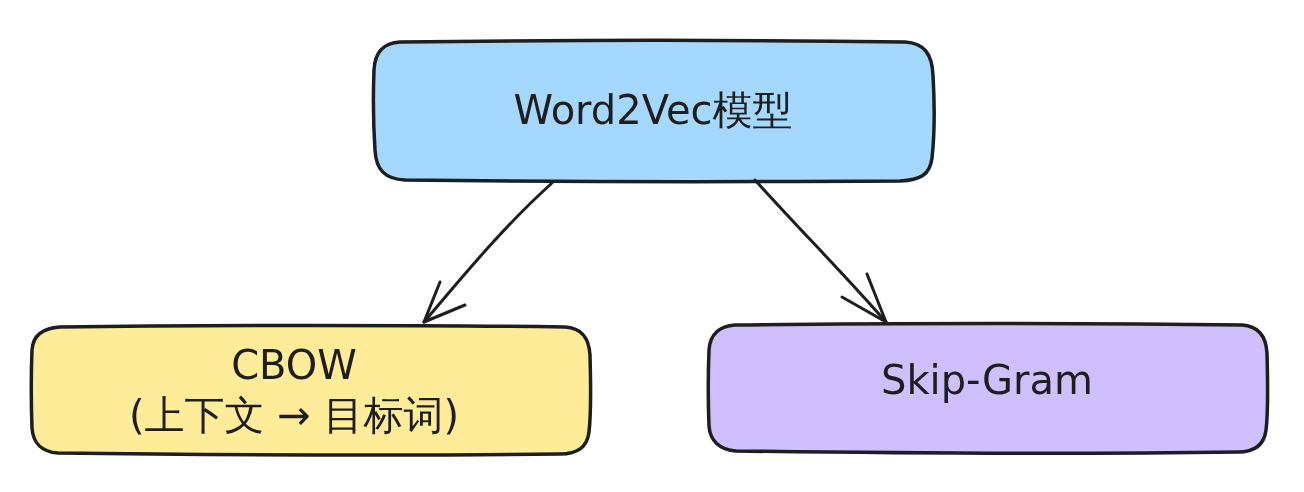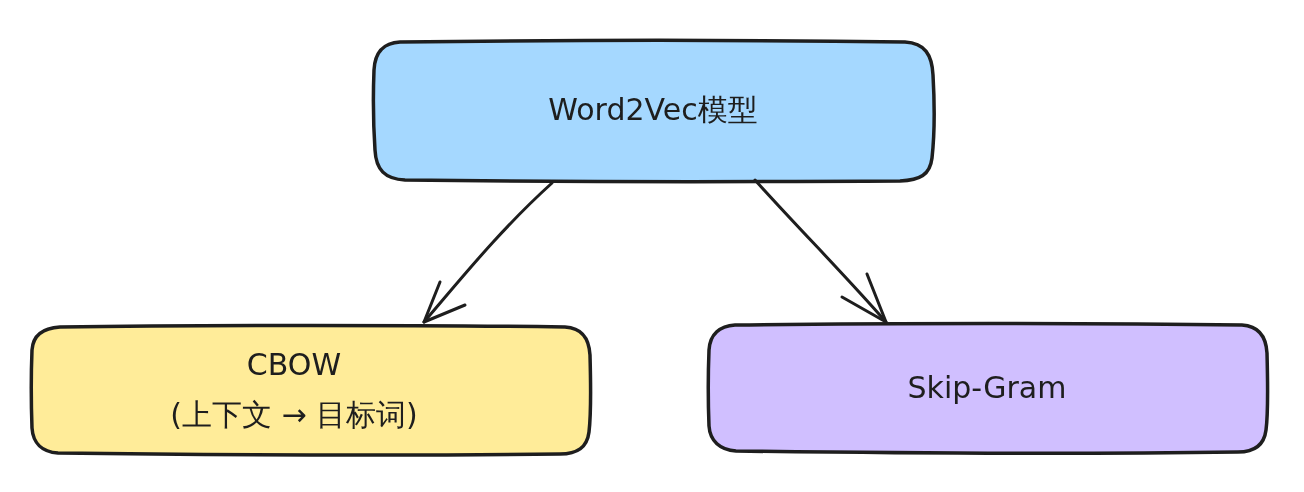--- a/index.html
+++ b/index.html
@@ -1,24 +1,24 @@
 <!DOCTYPE html>
 <html><head>
 <meta charset="utf-8">
 <style>
   html, body { margin: 0; padding: 0; background: #ffffff; }
   body { width: 1304px; height: 492px; position: relative; overflow: hidden;
          font-family: "DejaVu Sans", "Liberation Sans", sans-serif; color: #1e1e1e; }
   svg.canvas { position: absolute; left: 0; top: 0; }
   .node { position: absolute; display: flex; flex-direction: column;
           align-items: center; justify-content: center; text-align: center; }
-  .node .line { font-size: 30px; line-height: 50px; color: #1e1e1e; white-space: nowrap; }
+  .node .line { font-size: 40px; line-height: 50px; color: #1e1e1e; white-space: nowrap; }
   #root { left: 374px; top: 40px; width: 558px; height: 140px; }
   #cbow { left: 16px; top: 326px; width: 556px; height: 128px; }
-  #skip { left: 708px; top: 324px; width: 558px; height: 128px; }
+  #skip { left: 708px; top: 316px; width: 558px; height: 128px; }
 </style>
 </head>
 <body>
 
 <svg class="canvas" width="1304" height="492" viewBox="0 0 1304 492">
 
   <path d="M400,42 C560,40 760,40 905,42 C925,43 932,55 933,75 C935,110 934,140 932,158 C930,175 920,180 900,181 C740,182 560,182 405,180 C385,179 376,170 375,150 C373,120 373,95 374,70 C375,50 385,43 400,42 Z" fill="#a5d8ff" stroke="#1e1e1e" stroke-width="3.5" stroke-linejoin="round"></path>
 
   <path d="M60,327 C200,325 420,325 565,327 C582,328 589,338 590,355 C591,390 591,415 589,432 C587,448 577,454 560,454 C420,456 200,455 58,453 C42,452 33,443 32,428 C31,400 31,375 32,350 C33,335 43,328 60,327 Z" fill="#ffec99" stroke="#1e1e1e" stroke-width="3.5" stroke-linejoin="round"></path>
 

